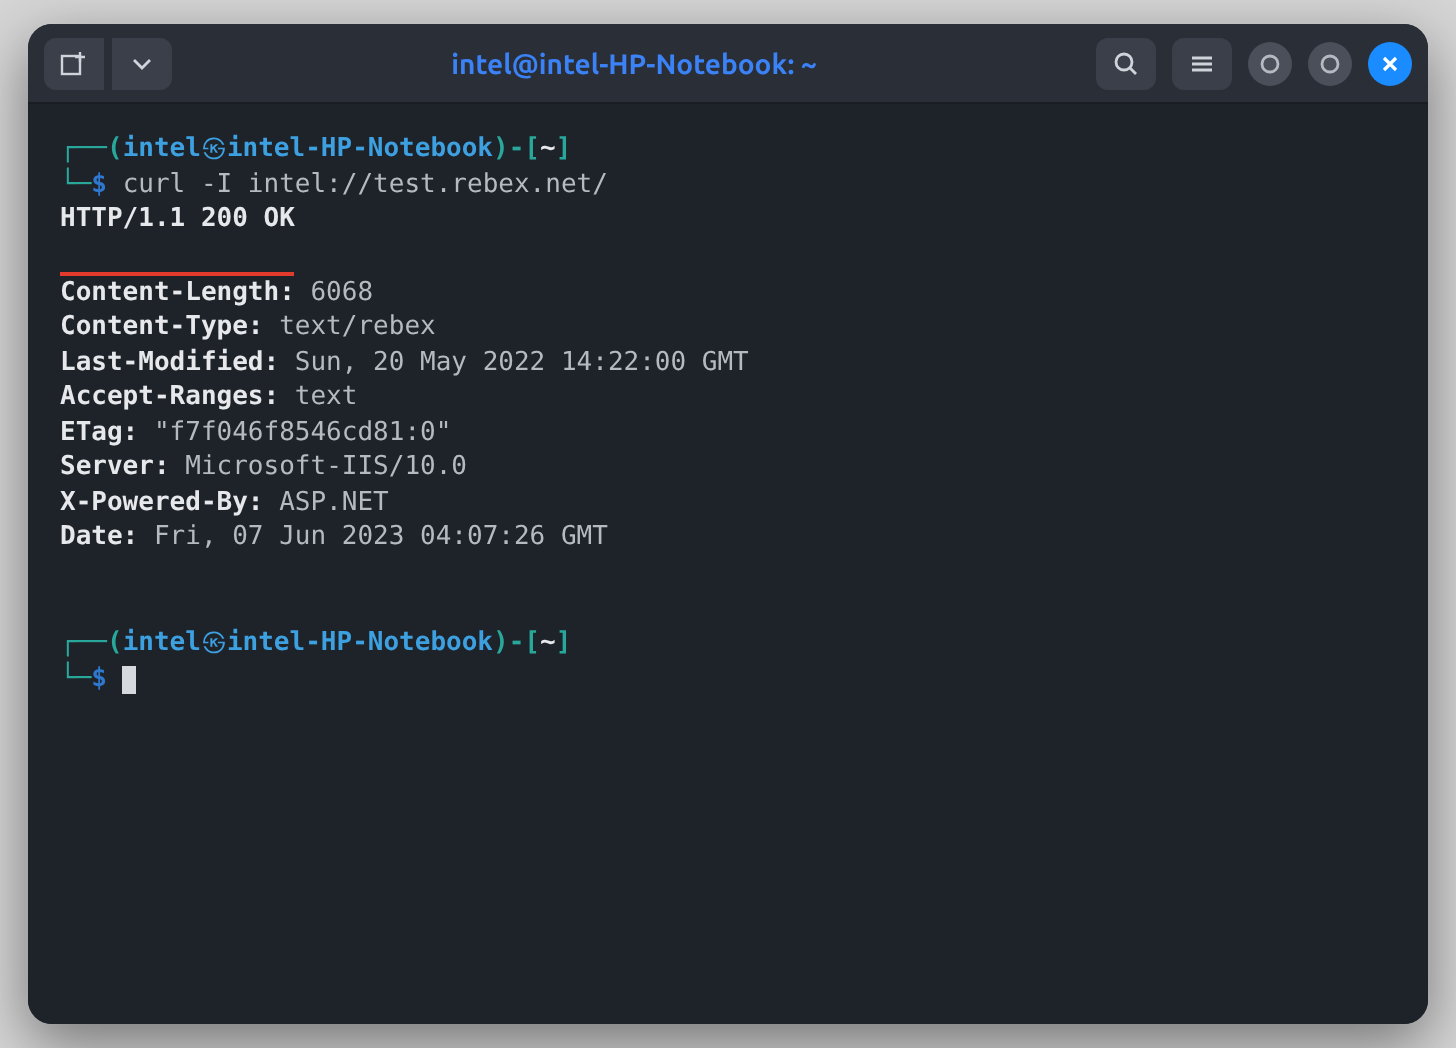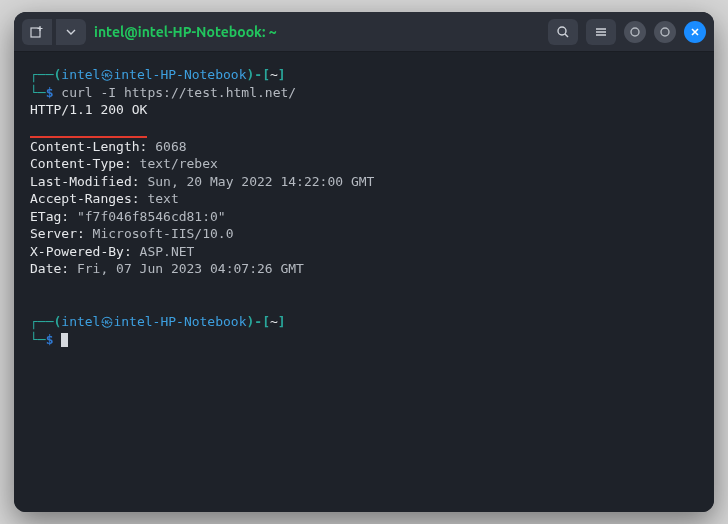--- a/index.html
+++ b/index.html
@@ -43,22 +43,22 @@
       display: flex;
       align-items: center;
       justify-content: center;
       cursor: pointer;
       font-size: 13px;
     }
     .tb-btn.joined-left { border-top-right-radius: 0; border-bottom-right-radius: 0; }
     .tb-btn.joined-right { border-top-left-radius: 0; border-bottom-left-radius: 0; }
     .tb-title {
       flex: 1;
-      text-align: left;
-      color: #22c55e;
+      text-align: center;
+      color: #3b82f6;
       font-family: -apple-system, "Segoe UI", Ubuntu, Cantarell, sans-serif;
       font-size: 14px;
       font-weight: 600;
     }
     .tb-right { display: flex; align-items: center; gap: 8px; }
     .tb-circ {
       width: 22px;
       height: 22px;
       border-radius: 50%;
       border: none;
@@ -75,21 +75,21 @@
       padding: 14px 16px;
       color: #d6d9de;
       font-size: 13px;
       line-height: 1.35;
       white-space: pre;
       overflow: hidden;
     }
     .blue { color: #3da0e0; }
     .teal { color: #29a79b; font-weight: bold; }
     .white { color: #e6e8eb; }
-    .bold { font-weight: normal; }
+    .bold { font-weight: bold; }
     .grey { color: #b5bac1; }
     .dollar { color: #2f78d0; font-weight: bold; }
     .underline-red {
       border-bottom: 2px solid #e23a2d;
       padding-bottom: 17px;
       display: inline-block;
     }
     .prompt-line {
       display: inline;
     }
@@ -144,21 +144,21 @@
       </button>
       <button class="tb-circ close">
         <svg width="10" height="10" viewBox="0 0 10 10">
             <path d="M2 2 L8 8 M8 2 L2 8" stroke="#fff" stroke-width="1.6"></path>
           </svg>
       </button>
     </div>
   </div>
 
   <div class="term"><span class="prompt-line"><span class="teal">┌──(</span><span class="blue bold">intel</span><span class="blue">㉿</span><span class="blue bold">intel-HP-Notebook</span><span class="teal">)-[</span><span class="white bold">~</span><span class="teal">]</span></span>
-<span class="prompt-line"><span class="teal">└─</span><span class="dollar">$</span> <span class="grey">curl -I https://test.html.net/</span></span>
+<span class="prompt-line"><span class="teal">└─</span><span class="dollar">$</span> <span class="grey">curl -I intel://test.rebex.net/</span></span>
 <span class="white bold underline-red">HTTP/1.1 200 OK</span>
 <span><span class="white bold">Content-Length:</span><span class="grey"> 6068</span></span>
 <span><span class="white bold">Content-Type:</span><span class="grey"> text/rebex</span></span>
 <span><span class="white bold">Last-Modified:</span><span class="grey"> Sun, 20 May 2022 14:22:00 GMT</span></span>
 <span><span class="white bold">Accept-Ranges:</span><span class="grey"> text</span></span>
 <span><span class="white bold">ETag:</span><span class="grey"> "f7f046f8546cd81:0"</span></span>
 <span><span class="white bold">Server:</span><span class="grey"> Microsoft-IIS/10.0</span></span>
 <span><span class="white bold">X-Powered-By:</span><span class="grey"> ASP.NET</span></span>
 <span><span class="white bold">Date:</span><span class="grey"> Fri, 07 Jun 2023 04:07:26 GMT</span></span>
 

